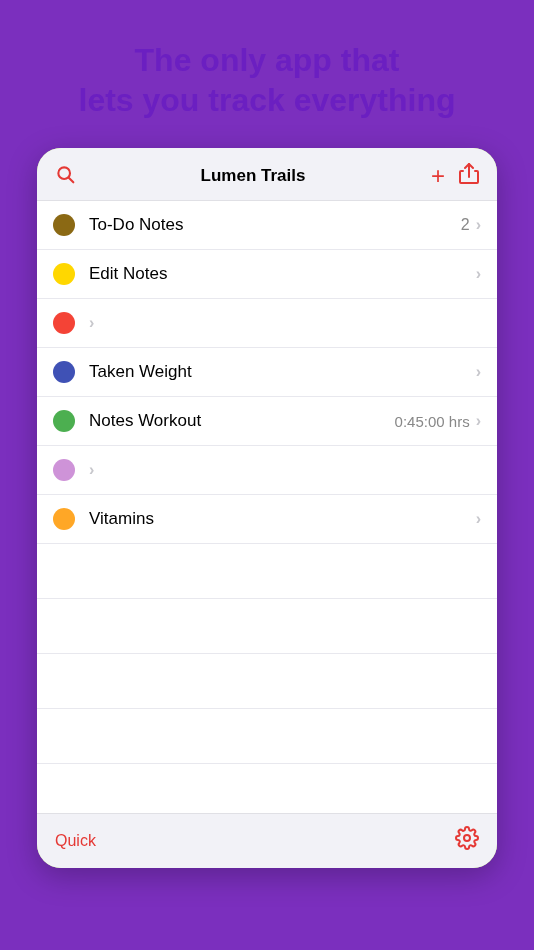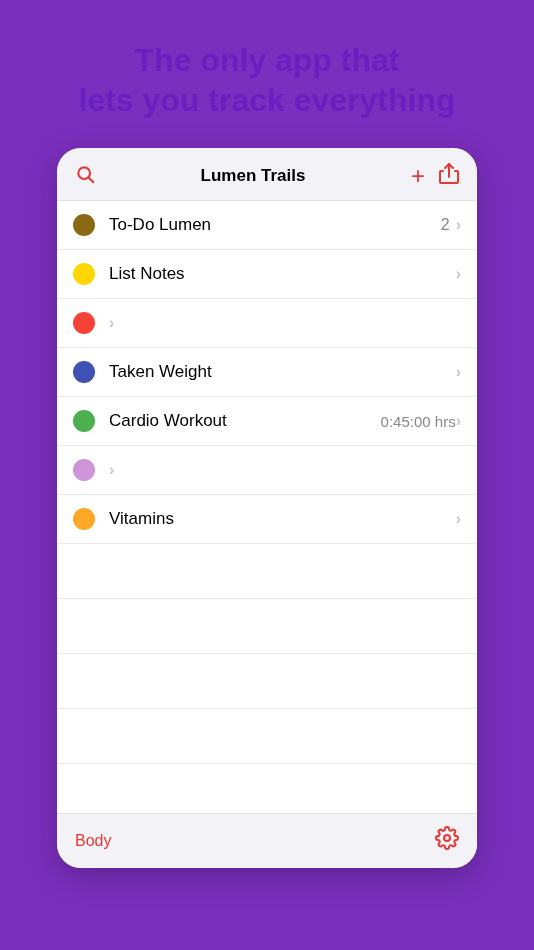--- a/index.html
+++ b/index.html
@@ -20,21 +20,21 @@
       font-size: 32px;
       font-weight: 700;
       text-align: center;
       padding: 40px 30px 28px 30px;
       line-height: 1.25;
     }
 
     .phone-card {
       background: #bef264;
       border-radius: 24px;
-      width: 420px;
+      width: 460px;
       height: 720px;
       overflow: hidden;
       display: flex;
       flex-direction: column;
       box-shadow: 0 8px 30px rgba(0,0,0,0.25);
     }
 
     .nav-bar {
       background: #f2f2f7;
       padding: 14px 18px 10px 18px;
@@ -102,20 +102,21 @@
 
     .item-badge {
       font-size: 16px;
       color: #888;
       margin-right: 6px;
     }
 
     .item-value {
       font-size: 15px;
       color: #888;
+      margin-right: 6px;
     }
 
     .chevron {
       color: #c7c7cc;
       font-size: 16px;
       font-weight: 600;
     }
 
     .empty-row {
       height: 55px;
@@ -172,45 +173,45 @@
           <path d="M4 8H2a1 1 0 0 0-1 1v10a1 1 0 0 0 1 1h16a1 1 0 0 0 1-1V9a1 1 0 0 0-1-1h-2"></path>
         </svg>
       </span>
     </div>
   </div>
 
   <div class="list-container">
 
     <div class="list-item">
       <div class="dot" style="background-color:#8B6914;"></div>
-      <span class="item-label">To-Do Lumen</span>
+      <span class="item-label">To-Do Notes</span>
       <span class="item-badge">2</span>
       <span class="chevron">›</span>
     </div>
 
     <div class="list-item">
       <div class="dot" style="background-color:#FFD700;"></div>
-      <span class="item-label">List Notes</span>
+      <span class="item-label">Edit Notes</span>
       <span class="chevron">›</span>
     </div>
 
     <div class="list-item">
       <div class="dot" style="background-color:#F44336;"></div>
       <span class="chevron">›</span>
     </div>
 
     <div class="list-item">
       <div class="dot" style="background-color:#3F51B5;"></div>
       <span class="item-label">Taken Weight</span>
       <span class="chevron">›</span>
     </div>
 
     <div class="list-item">
       <div class="dot" style="background-color:#4CAF50;"></div>
-      <span class="item-label">Cardio Workout</span>
+      <span class="item-label">Notes Workout</span>
       <span class="item-value">0:45:00 hrs</span>
       <span class="chevron">›</span>
     </div>
 
     <div class="list-item">
       <div class="dot" style="background-color:#CE93D8;"></div>
       <span class="chevron">›</span>
     </div>
 
     <div class="list-item">
@@ -220,21 +221,21 @@
     </div>
 
     <div class="empty-row"></div>
     <div class="empty-row"></div>
     <div class="empty-row"></div>
     <div class="empty-row"></div>
 
   </div>
 
   <div class="bottom-bar">
-    <span class="edit-btn">Body</span>
+    <span class="edit-btn">Quick</span>
     <span class="gear-icon">
       <svg width="24" height="24" viewBox="0 0 24 24" fill="none" stroke="#e53935" stroke-width="2" stroke-linecap="round" stroke-linejoin="round">
         <circle cx="12" cy="12" r="3"></circle>
         <path d="M19.4 15a1.65 1.65 0 0 0 .33 1.82l.06.06a2 2 0 0 1-2.83 2.83l-.06-.06a1.65 1.65 0 0 0-1.82-.33 1.65 1.65 0 0 0-1 1.51V21a2 2 0 0 1-4 0v-.09A1.65 1.65 0 0 0 9 19.4a1.65 1.65 0 0 0-1.82.33l-.06.06a2 2 0 0 1-2.83-2.83l.06-.06A1.65 1.65 0 0 0 4.68 15a1.65 1.65 0 0 0-1.51-1H3a2 2 0 0 1 0-4h.09A1.65 1.65 0 0 0 4.6 9a1.65 1.65 0 0 0-.33-1.82l-.06-.06a2 2 0 0 1 2.83-2.83l.06.06A1.65 1.65 0 0 0 9 4.68a1.65 1.65 0 0 0 1-1.51V3a2 2 0 0 1 4 0v.09a1.65 1.65 0 0 0 1 1.51 1.65 1.65 0 0 0 1.82-.33l.06-.06a2 2 0 0 1 2.83 2.83l-.06.06A1.65 1.65 0 0 0 19.4 9a1.65 1.65 0 0 0 1.51 1H21a2 2 0 0 1 0 4h-.09a1.65 1.65 0 0 0-1.51 1z"></path>
       </svg>
     </span>
   </div>
 
 </div>
 

